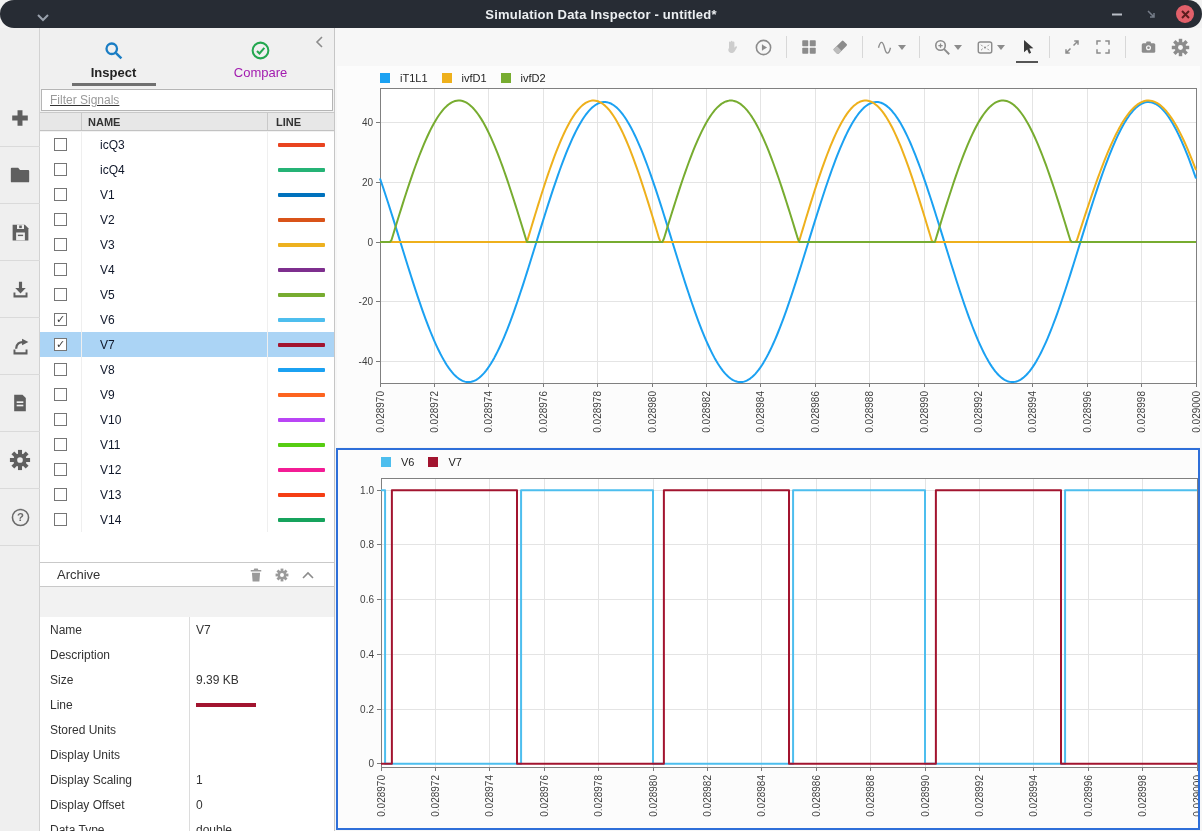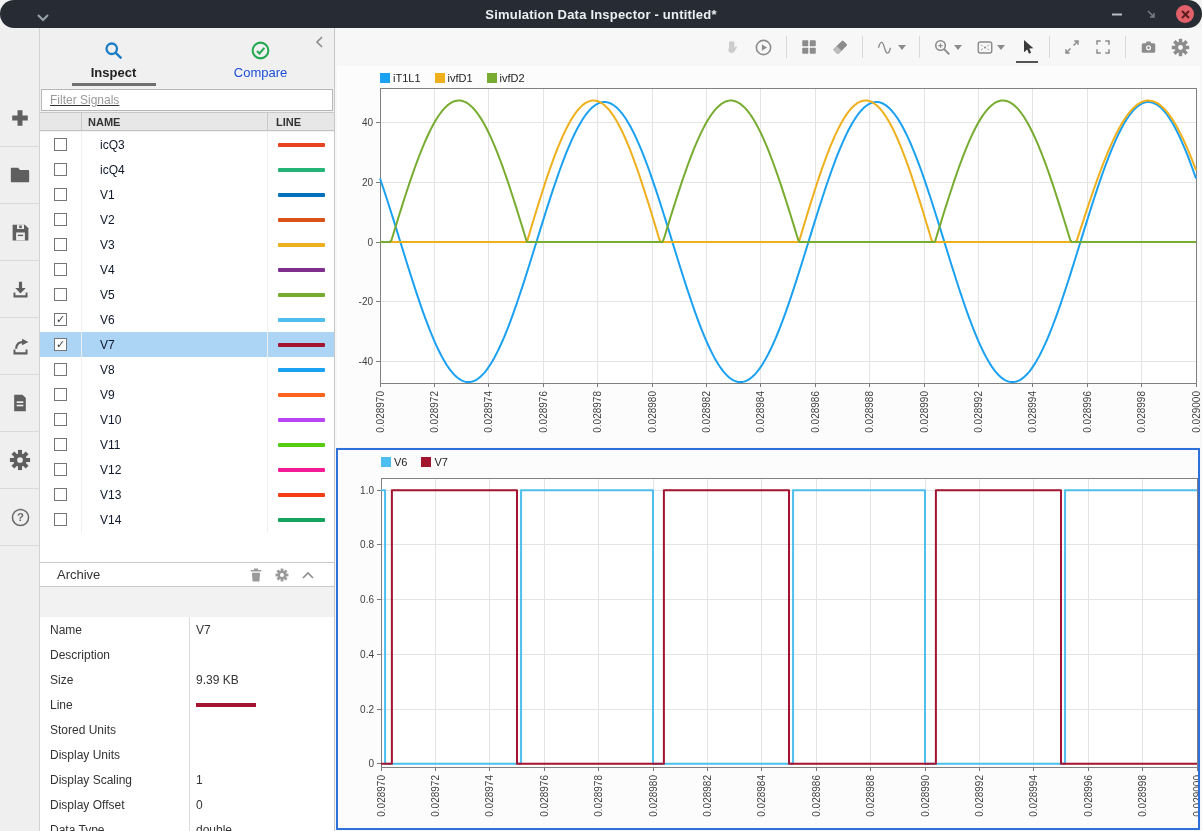--- a/index.html
+++ b/index.html
@@ -22,21 +22,21 @@
   .ls-btn { width:40px; height:57px; display:flex; align-items:center; justify-content:center;
     border-bottom:1px solid #dadada; cursor:pointer; }
   .ls-spacer { width:40px; height:62px; }
 
   
   .sidepanel { position:absolute; left:40px; top:28px; width:295px; height:803px;
     background:#f2f2f2; border-right:1px solid #c6c6c6; }
   .tabs { position:absolute; left:0; top:0; width:100%; height:60px; background:#f0f0f0; display:flex; }
   .tab { width:50%; display:flex; flex-direction:column; align-items:center; justify-content:center;
     gap:4px; cursor:pointer; position:relative; padding-top:4px; }
-  .tab .tlabel { font-size:13px; color:#1d4ed8; }
+  .tab .tlabel { font-size:13px; color:#a21caf; }
   .tab.active .tlabel { font-weight:bold; color:#222; }
   .tab.active::after { content:""; position:absolute; bottom:2px; left:50%; margin-left:-42px;
     width:84px; height:3px; background:#707070; }
   .collapse { position:absolute; right:7px; top:6px; width:12px; height:12px; cursor:pointer; }
 
   .filterbox { position:absolute; left:1px; top:61px; width:292px; height:22px; }
   .filterbox input { width:100%; height:100%; border:1px solid #b5b5b5; padding:0 8px;
     font-size:12px; color:#333; font-family:"Liberation Sans",sans-serif; background:#fff;text-decoration:underline; }
   .filterbox input::placeholder { color:#9a9a9a; }
 
@@ -77,21 +77,21 @@
   .main { position:absolute; left:335px; top:28px; width:867px; height:803px; background:#f7f7f7; }
   .charttoolbar { position:absolute; left:0; top:0; width:100%; height:38px;
     display:flex; align-items:center; justify-content:flex-end; padding-right:12px; gap:13px; }
   .ct-btn { height:24px; display:flex; align-items:center; justify-content:center; gap:2px; cursor:pointer; position:relative; }
   .ct-sep { width:1px; height:22px; background:#d8d8d8; }
   .ct-btn.active::after { content:""; position:absolute; left:-2px; right:-2px; bottom:-4px; height:2px; background:#555; }
 
   .tile { position:absolute; background:#fcfcfc; }
   .tile svg { position:absolute; left:0; top:0; }
   .tile .legend { position:absolute; left:43px; top:6px; display:flex; gap:14px; align-items:center; z-index:2; }
-  .lg-item { display:flex; align-items:center; gap:3px; cursor:pointer; }
+  .lg-item { display:flex; align-items:center; gap:10px; cursor:pointer; }
   .lg-key { width:10px; height:10px; }
   .lg-lbl { font-size:11px; color:#222; }
   #tile-top { left:2px; top:38px; width:863px; height:381px; }
   #tile-bottom { left:1px; top:420px; width:864px; height:382px; border:2px solid #2e6fd9; background:#fcfcfc; }
   #tile-bottom svg { left:0; top:0; }
 </style>
 </head>
 <body>
 
 <div class="app">

